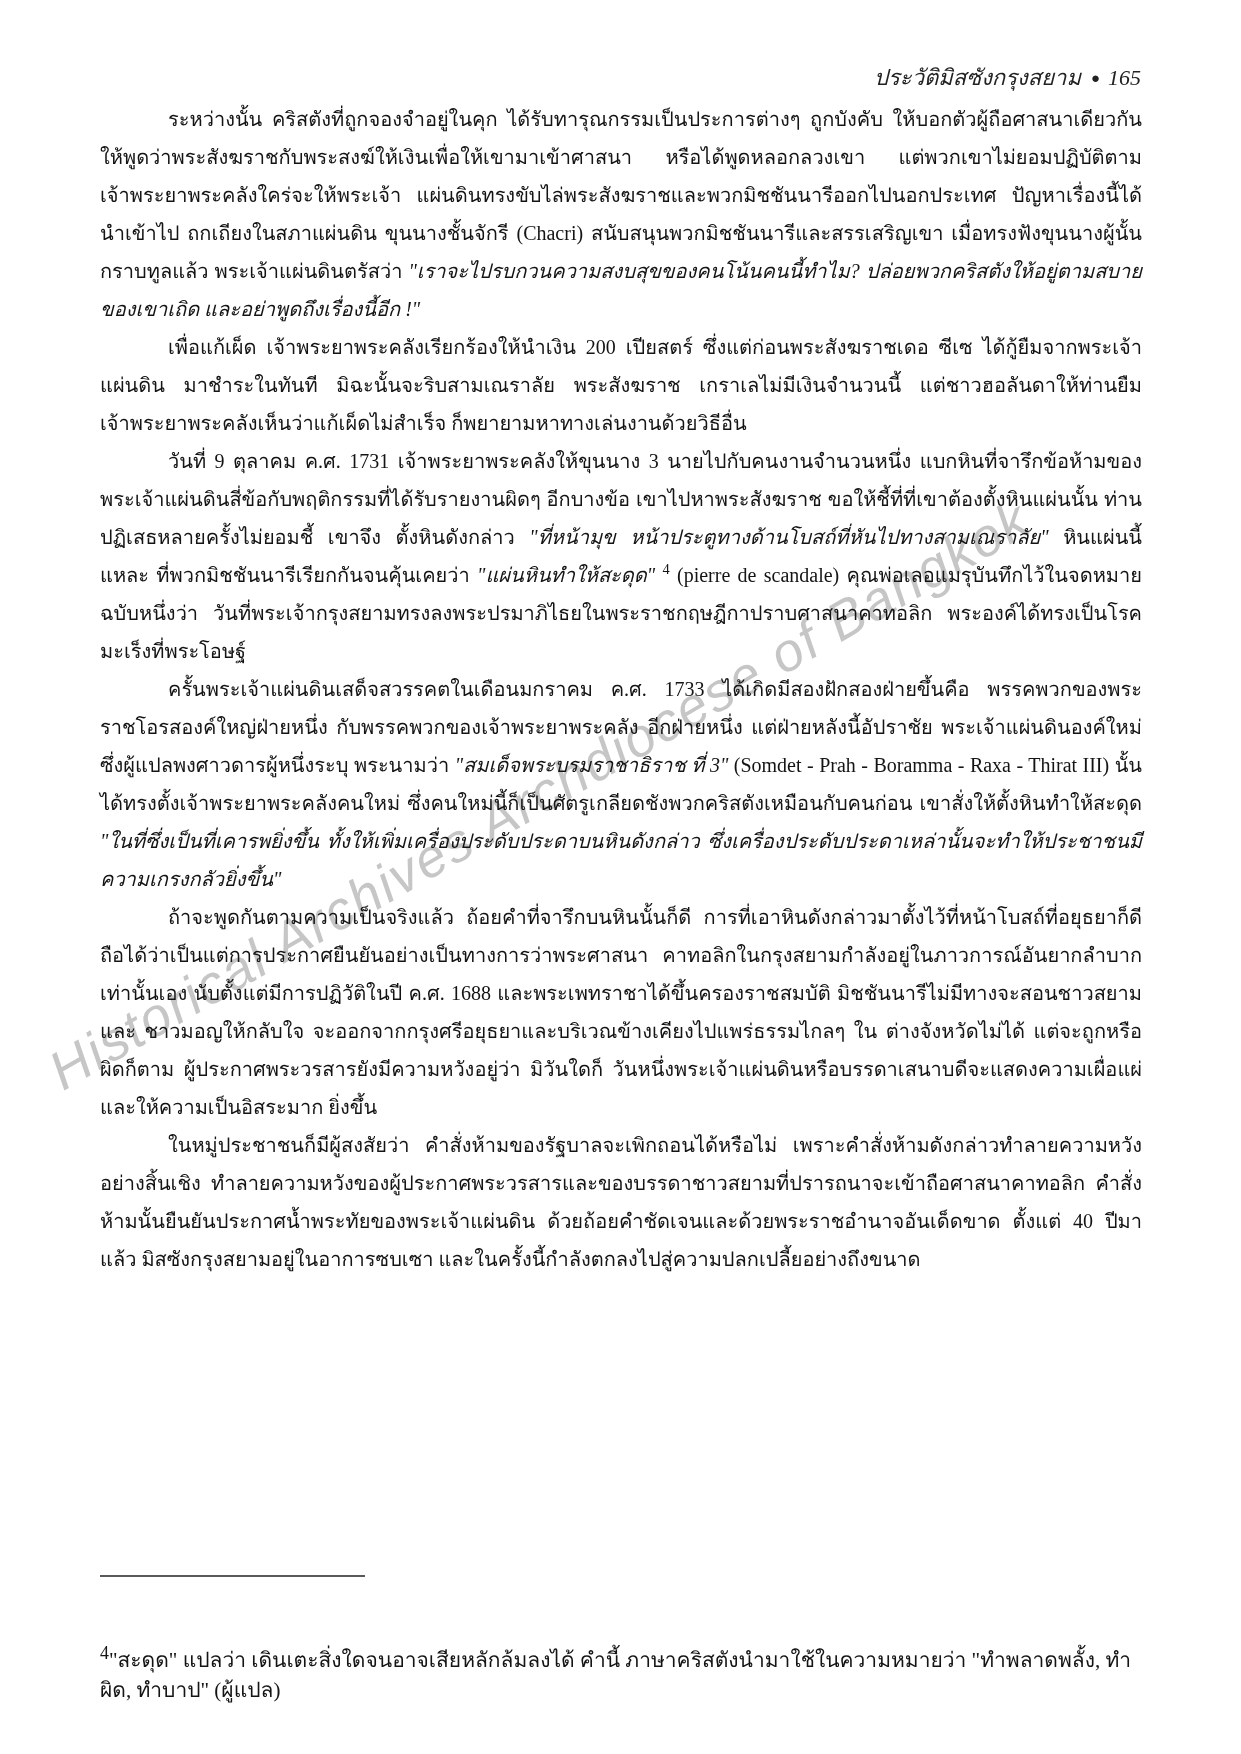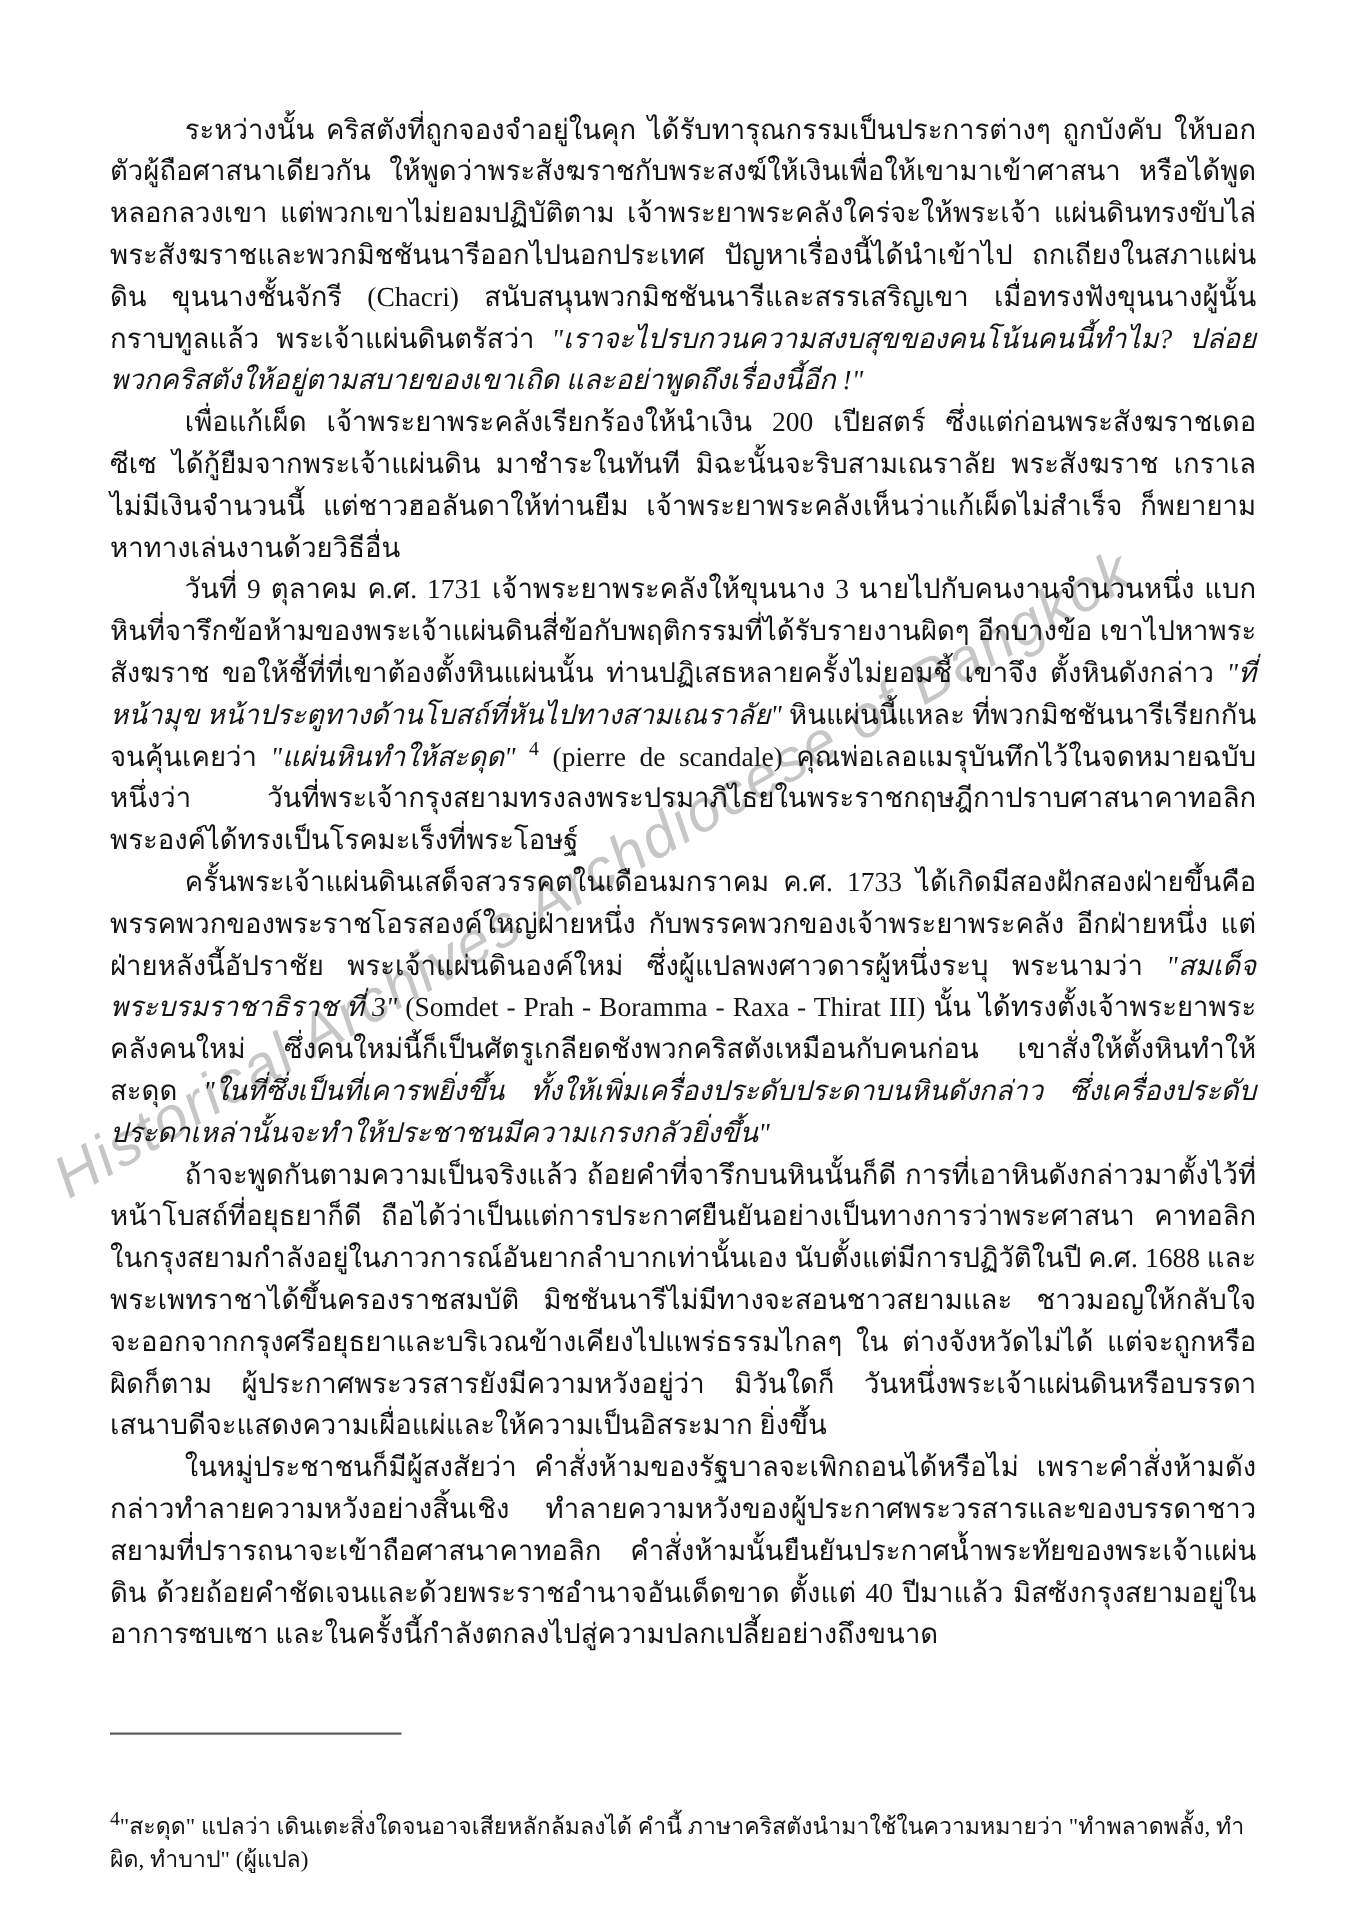--- a/index.html
+++ b/index.html
@@ -37,21 +37,21 @@
     letter-spacing:2px;
     color:#c6c6c6;
     white-space:nowrap;
     z-index:0;
     user-select:none;
   }
   .body-text{
     position:absolute;
     left:100px;top:100px;
     width:1042px;
-    font-size:25px;
+    font-size:20px;
     line-height:38px;
     text-align:justify;
     z-index:1;
   }
   .para{margin:0;text-indent:68px;}
   .it{font-style:italic;}
   sup.ref{font-size:0.72em;line-height:0;}
   .footnote-block{
     position:absolute;
     left:100px;top:1575px;
@@ -68,20 +68,23 @@
     font-size:21px;
     line-height:30px;
   }
   .footnote sup.ref{font-size:0.85em;}
 </style>
 </head>
 <body>
 
 <div class="page">
 
+  <div class="running-head">
+    <span>ประวัติมิสซังกรุงสยาม</span><span class="bullet">●</span><span>165</span>
+  </div>
 
   <div class="watermark">Historical Archives Archdiocese of Bangkok</div>
 
   <main class="body-text">
     <p class="para"><span>ระหว่างนั้น  คริสตังที่ถูกจองจำอยู่ในคุก  ได้รับทารุณกรรมเป็นประการต่างๆ ถูกบังคับ  ให้บอกตัวผู้ถือศาสนาเดียวกัน  ให้พูดว่าพระสังฆราชกับพระสงฆ์ให้เงินเพื่อให้เขามาเข้าศาสนา  หรือได้พูดหลอกลวงเขา  แต่พวกเขาไม่ยอมปฏิบัติตาม   เจ้าพระยาพระคลังใคร่จะให้พระเจ้า   แผ่นดินทรงขับไล่พระสังฆราชและพวกมิชชันนารีออกไปนอกประเทศ  ปัญหาเรื่องนี้ได้นำเข้าไป  ถกเถียงในสภาแผ่นดิน  ขุนนางชั้นจักรี  (Chacri)  สนับสนุนพวกมิชชันนารีและสรรเสริญเขา    เมื่อทรงฟังขุนนางผู้นั้นกราบทูลแล้ว  พระเจ้าแผ่นดินตรัสว่า </span><span class="it">"เราจะไปรบกวนความสงบสุขของคนโน้นคนนี้ทำไม? ปล่อยพวกคริสตังให้อยู่ตามสบายของเขาเถิด และอย่าพูดถึงเรื่องนี้อีก !"</span></p>
 
     <p class="para"><span>เพื่อแก้เผ็ด เจ้าพระยาพระคลังเรียกร้องให้นำเงิน 200 เปียสตร์ ซึ่งแต่ก่อนพระสังฆราชเดอ ซีเซ ได้กู้ยืมจากพระเจ้าแผ่นดิน มาชำระในทันที มิฉะนั้นจะริบสามเณราลัย พระสังฆราช เกราเลไม่มีเงินจำนวนนี้ แต่ชาวฮอลันดาให้ท่านยืม เจ้าพระยาพระคลังเห็นว่าแก้เผ็ดไม่สำเร็จ    ก็พยายามหาทางเล่นงานด้วยวิธีอื่น</span></p>
 
     <p class="para"><span>วันที่  9 ตุลาคม ค.ศ. 1731 เจ้าพระยาพระคลังให้ขุนนาง 3 นายไปกับคนงานจำนวนหนึ่ง  แบกหินที่จารึกข้อห้ามของพระเจ้าแผ่นดินสี่ข้อกับพฤติกรรมที่ได้รับรายงานผิดๆ อีกบางข้อ เขาไปหาพระสังฆราช ขอให้ชี้ที่ที่เขาต้องตั้งหินแผ่นนั้น ท่านปฏิเสธหลายครั้งไม่ยอมชี้ เขาจึง   ตั้งหินดังกล่าว </span><span class="it">"ที่หน้ามุข หน้าประตูทางด้านโบสถ์ที่หันไปทางสามเณราลัย" </span><span>หินแผ่นนี้แหละ  ที่พวกมิชชันนารีเรียกกันจนคุ้นเคยว่า  </span><span class="it">"แผ่นหินทำให้สะดุด" </span><sup class="ref">4</sup><span> (pierre de scandale)      คุณพ่อเลอแมรุบันทึกไว้ในจดหมายฉบับหนึ่งว่า      วันที่พระเจ้ากรุงสยามทรงลงพระปรมาภิไธยในพระราชกฤษฎีกาปราบศาสนาคาทอลิก  พระองค์ได้ทรงเป็นโรคมะเร็งที่พระโอษฐ์</span></p>
 

